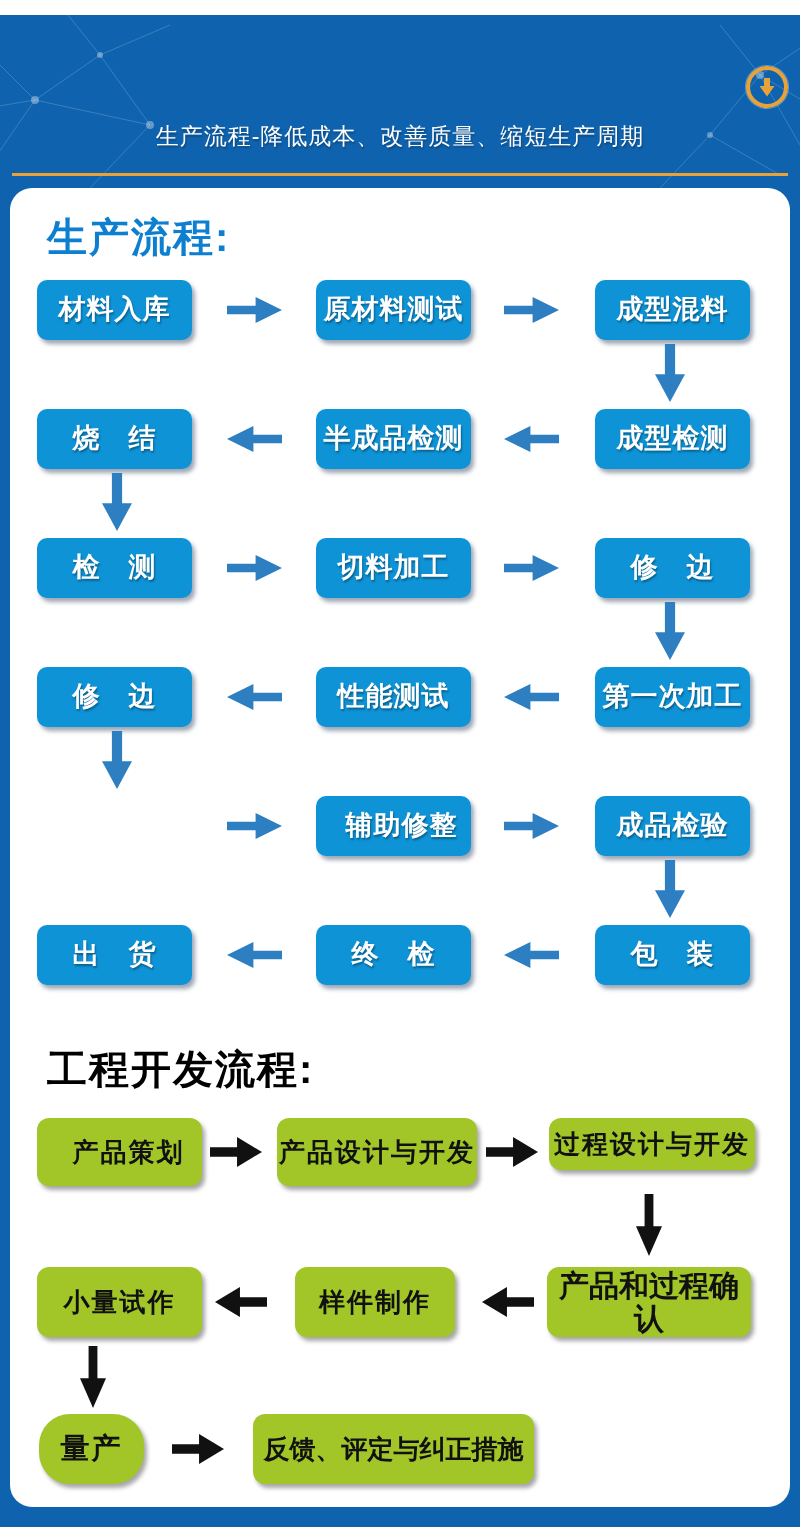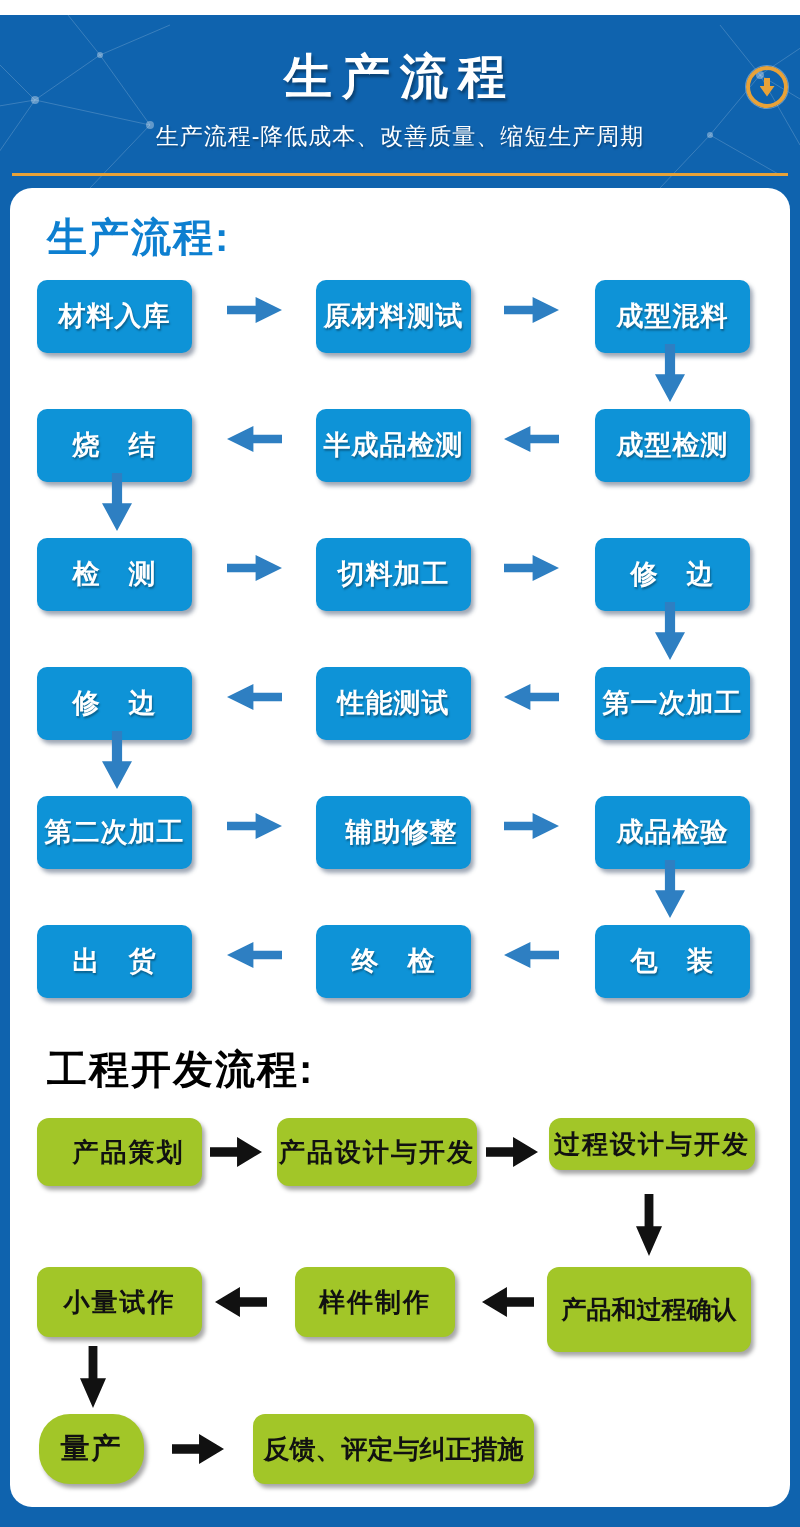--- a/index.html
+++ b/index.html
@@ -50,21 +50,21 @@
   }
   .flow-heading{position:absolute;left:28px;font-size:40px;font-weight:bold;letter-spacing:2px;margin-left:9px;}
   .flow-heading.blue{color:var(--heading-blue);}
   .flow-heading.black{color:#000000;}
   .box{
     position:absolute;display:flex;align-items:center;justify-content:center;
     font-weight:bold;text-align:center;line-height:1.1;
   }
   .box.blue{
     background:var(--box-blue);color:#ffffff;border-radius:10px;
-    width:155px;height:73px;font-size:27px;letter-spacing:1px;
+    width:155px;height:60px;font-size:27px;letter-spacing:1px;
     box-shadow:3px 4px 4px rgba(40,60,90,.45);
     text-shadow:1px 2px 2px rgba(0,0,0,.35);
   }
   .box.green{
     background:var(--box-green);color:#111111;border-radius:12px;
     font-size:26px;letter-spacing:2px;
     box-shadow:3px 4px 4px rgba(0,0,0,.35);
   }
   .h-arrow{position:absolute;width:55px;height:26px;background:var(--arrow-blue);
     filter:drop-shadow(2px 2px 2px rgba(0,0,0,.3));}
@@ -96,21 +96,20 @@
   <svg class="net right" width="200" height="173" viewBox="0 0 200 173">
     <g stroke="rgba(255,255,255,0.18)" stroke-width="1" fill="none">
       <path d="M220 20 L160 60 L200 130 M160 60 L110 120 L180 160 M160 60 L120 10 M110 120 L60 173 M160 60 L210 90"></path>
     </g>
     <g fill="rgba(255,255,255,0.35)">
       <circle cx="160" cy="60" r="4"></circle>
         <circle cx="110" cy="120" r="3"></circle>
     </g>
   </svg>
 
-  <div class="page-title">生产流程</div>
   <div class="page-subtitle">生产流程-降低成本、改善质量、缩短生产周期</div>
   <div class="gold-line"></div>
   <div class="scroll-btn">
     <div class="glyph"></div>
   </div>
 </div>
 
 <div class="card">
 
   <div class="flow-heading blue" style="top:22px;">生产流程:</div>
@@ -136,21 +135,20 @@
   <div class="box blue" style="left:585px;top:350px;">修　边</div>
   <div class="v-arrow" style="left:645px;top:414px;"></div>
 
   <div class="box blue" style="left:27px;top:479px;">修　边</div>
   <div class="h-arrow left" style="left:217px;top:496px;"></div>
   <div class="box blue" style="left:306px;top:479px;">性能测试</div>
   <div class="h-arrow left" style="left:494px;top:496px;"></div>
   <div class="box blue" style="left:585px;top:479px;">第一次加工</div>
   <div class="v-arrow" style="left:92px;top:543px;"></div>
 
-  <div class="box blue" style="left:27px;top:608px;">第二次加工</div>
   <div class="h-arrow right" style="left:217px;top:625px;"></div>
   <div class="box blue" style="left:306px;top:608px;padding-left:16px;">辅助修整</div>
   <div class="h-arrow right" style="left:494px;top:625px;"></div>
   <div class="box blue" style="left:585px;top:608px;">成品检验</div>
   <div class="v-arrow" style="left:645px;top:672px;"></div>
 
   <div class="box blue" style="left:27px;top:737px;">出　货</div>
   <div class="h-arrow left" style="left:217px;top:754px;"></div>
   <div class="box blue" style="left:306px;top:737px;">终　检</div>
   <div class="h-arrow left" style="left:494px;top:754px;"></div>
@@ -162,20 +160,20 @@
   <div class="h-arrow right black" style="left:200px;top:949px;"></div>
   <div class="box green" style="left:267px;top:930px;width:200px;height:68px;">产品设计与开发</div>
   <div class="h-arrow right black" style="left:476px;top:949px;"></div>
   <div class="box green" style="left:539px;top:930px;width:206px;height:52px;">过程设计与开发</div>
   <div class="v-arrow black" style="left:626px;top:1006px;height:62px;"></div>
 
   <div class="box green" style="left:27px;top:1079px;width:165px;height:70px;">小量试作</div>
   <div class="h-arrow left black" style="left:205px;top:1099px;"></div>
   <div class="box green" style="left:285px;top:1079px;width:160px;height:70px;">样件制作</div>
   <div class="h-arrow left black" style="left:472px;top:1099px;"></div>
-  <div class="box green" style="left:537px;top:1079px;width:204px;height:85px;font-size:25px;letter-spacing:0;">产品和过程确认</div>
+  <div class="box green" style="left:537px;top:1079px;width:204px;height:70px;font-size:30px;letter-spacing:0;">产品和过程确认</div>
   <div class="v-arrow black" style="left:70px;top:1158px;height:62px;"></div>
 
   <div class="box green" style="left:29px;top:1226px;width:105px;height:70px;font-size:29px;border-radius:31px;">量产</div>
   <div class="h-arrow right black" style="left:162px;top:1246px;"></div>
   <div class="box green" style="left:243px;top:1226px;width:281px;height:70px;letter-spacing:0;">反馈、评定与纠正措施</div>
 
 </div>
 
 </body></html>

